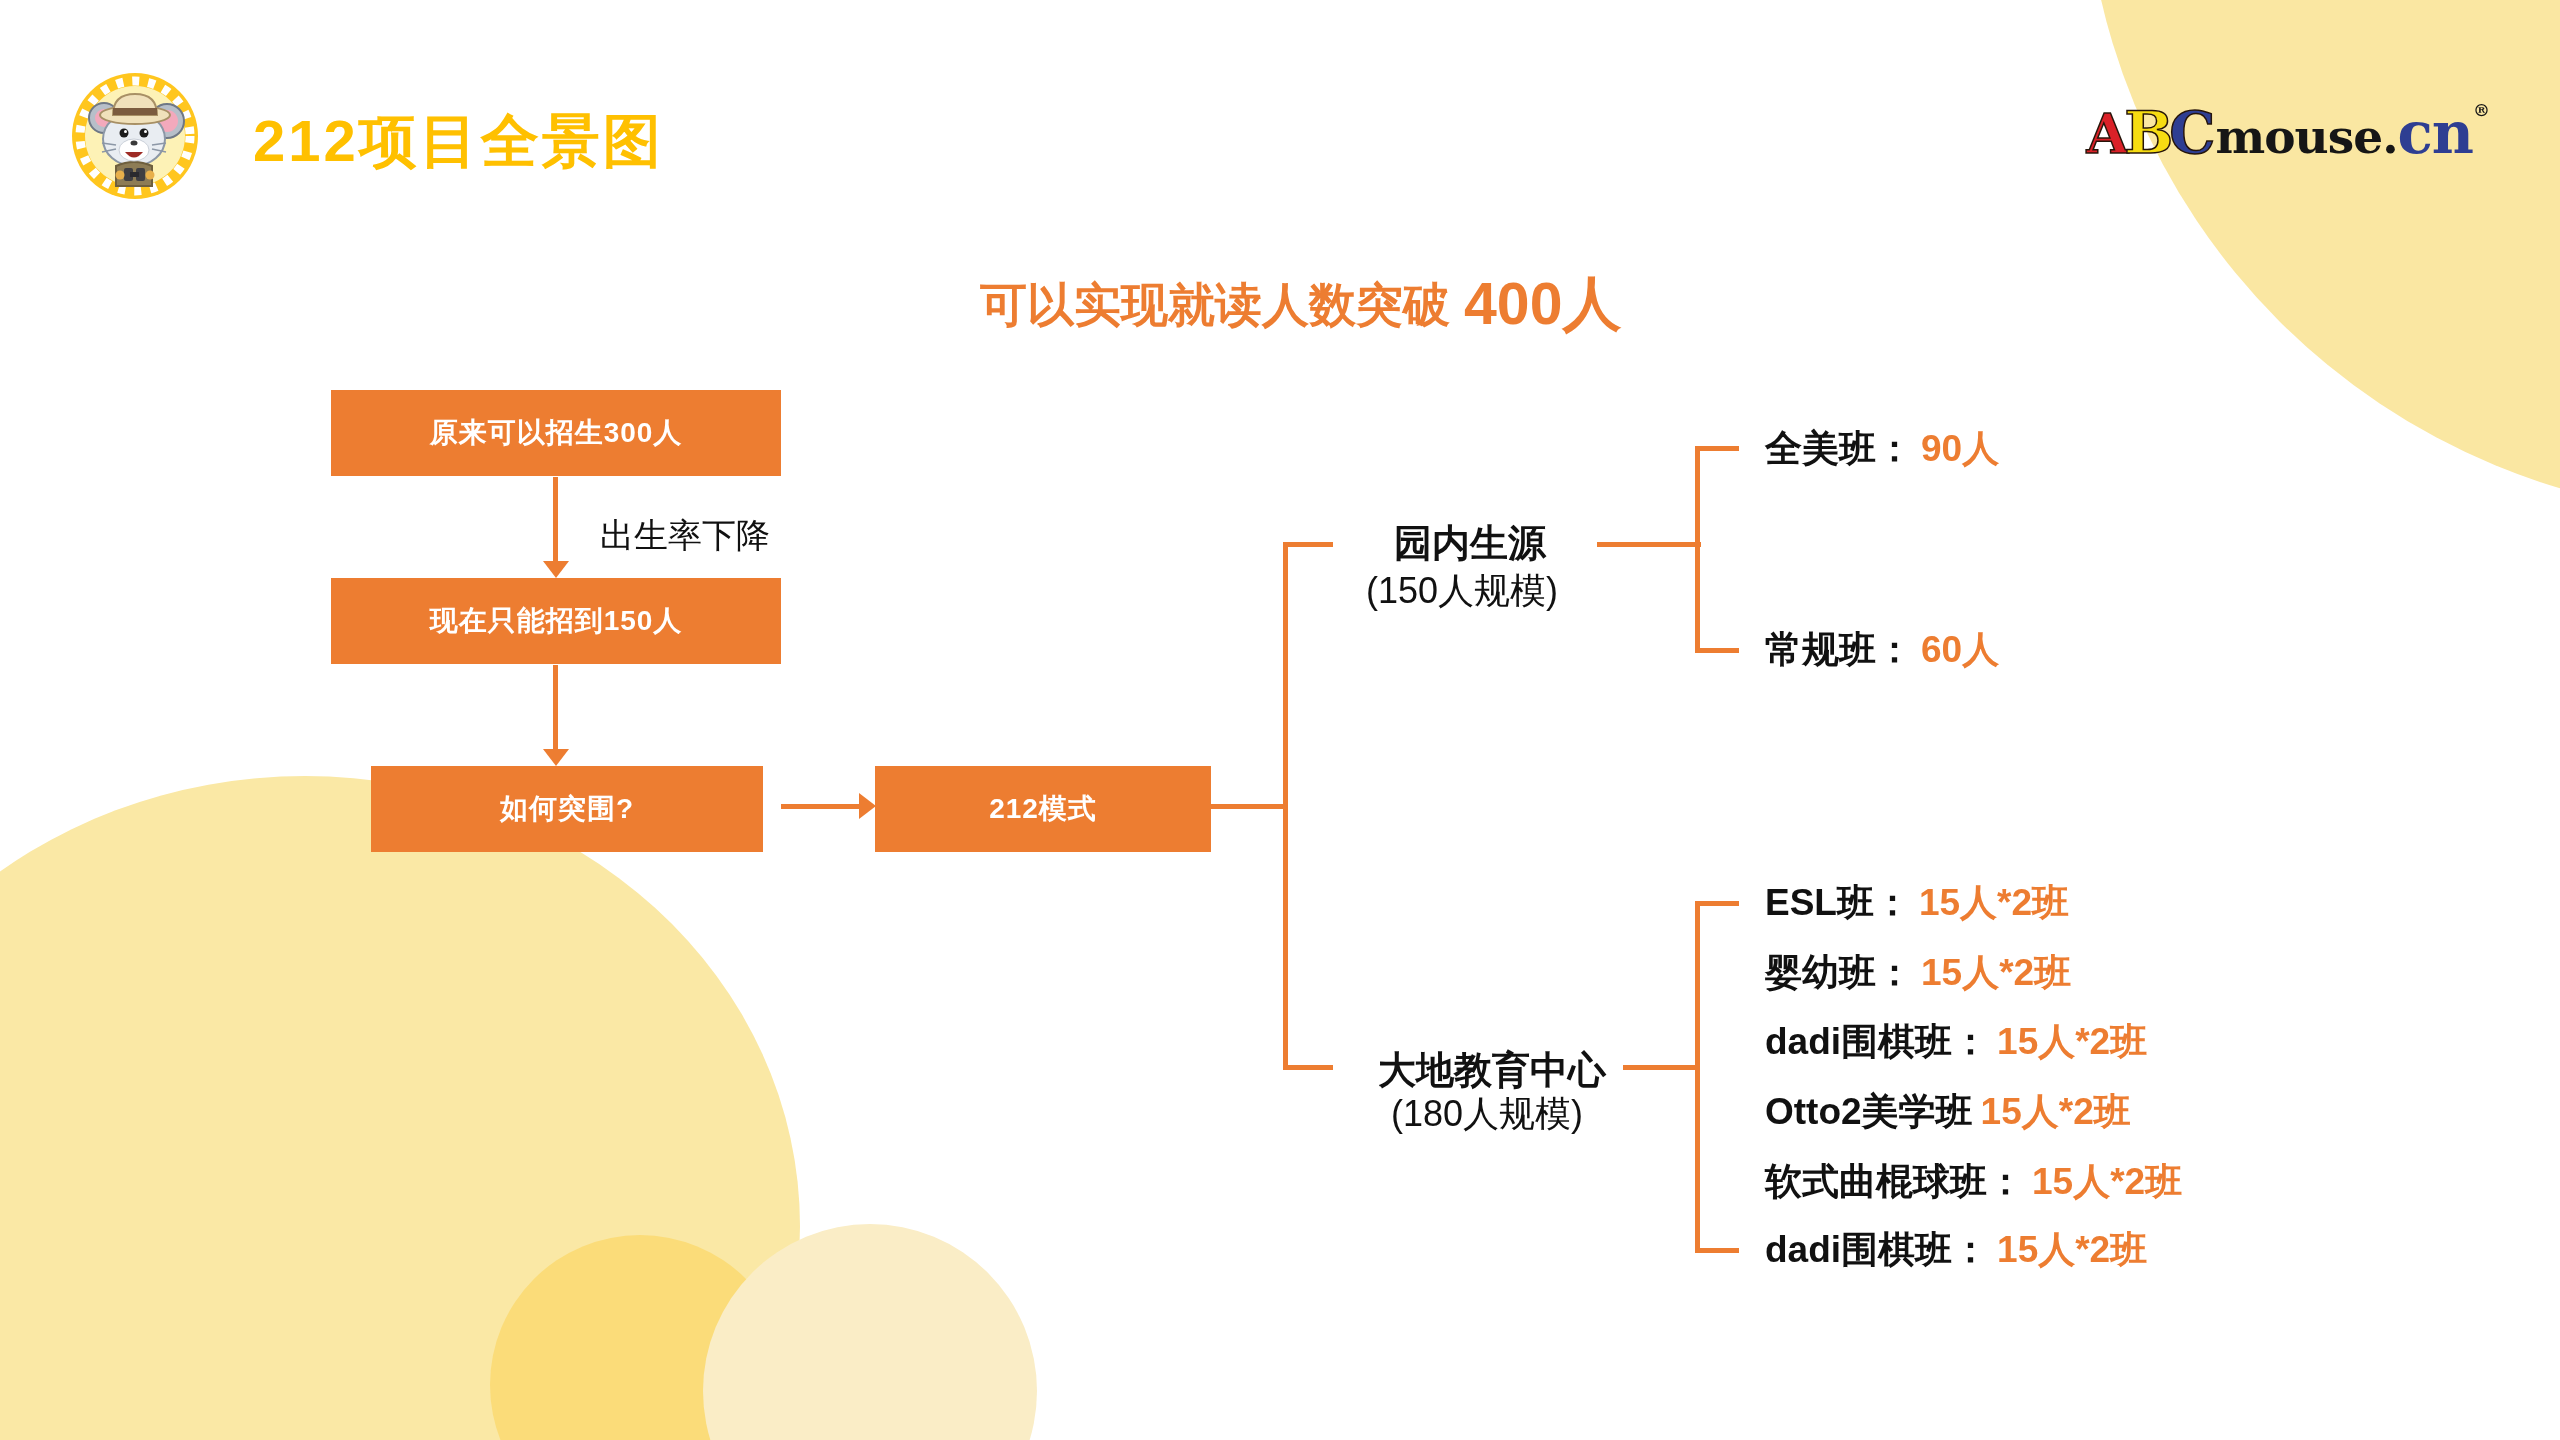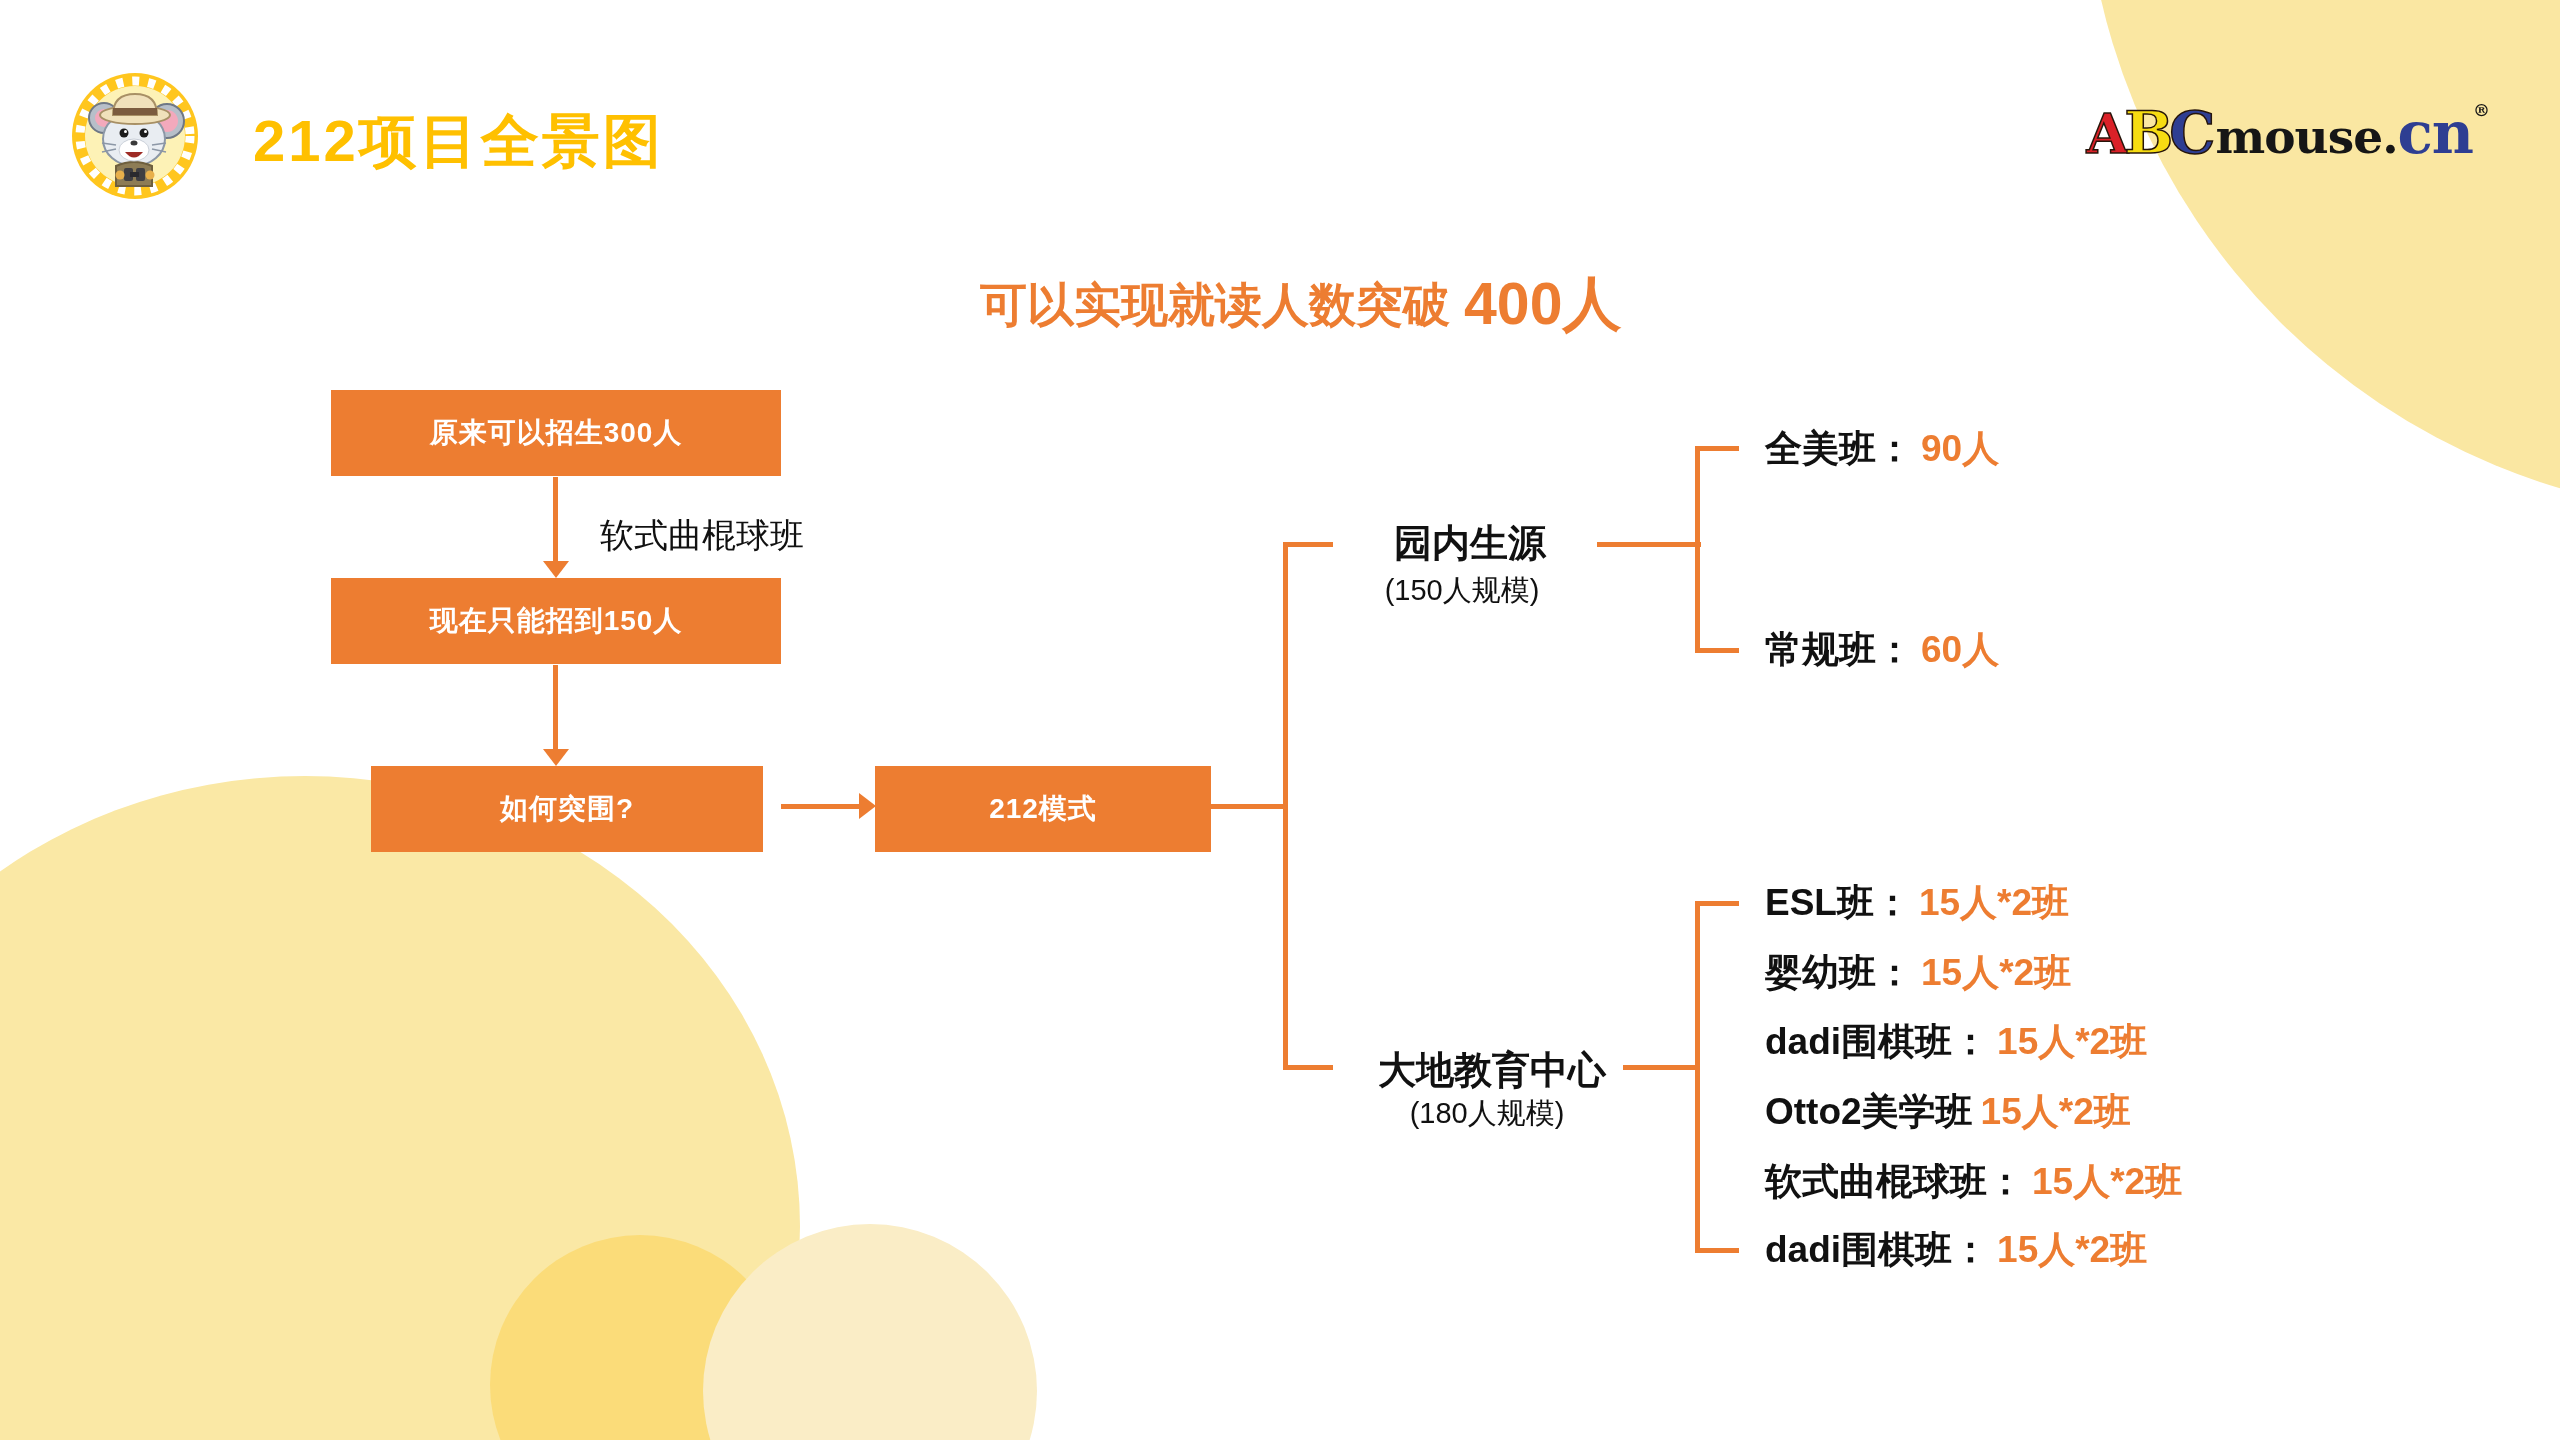--- a/index.html
+++ b/index.html
@@ -52,21 +52,21 @@
   .arrowhead-down{position:absolute;width:0;height:0;border-left:13px solid transparent;
     border-right:13px solid transparent;border-top:17px solid #ED7D31;z-index:9;}
   .arrowhead-right{position:absolute;width:0;height:0;border-top:13px solid transparent;
     border-bottom:13px solid transparent;border-left:17px solid #ED7D31;z-index:9;}
   #arrow1-label{
     position:absolute;left:600px;top:536px;transform:translateY(-50%);
     font-size:34px;color:#111111;z-index:10;white-space:nowrap;
   }
   
   .branch-name{position:absolute;transform:translate(-50%,-50%);font-size:38px;font-weight:800;color:#111111;z-index:10;white-space:nowrap;}
-  .branch-scale{position:absolute;transform:translate(-50%,-50%);font-size:29px;font-weight:400;color:#111111;z-index:10;white-space:nowrap;}
+  .branch-scale{position:absolute;transform:translate(-50%,-50%);font-size:36px;font-weight:400;color:#111111;z-index:10;white-space:nowrap;}
   #b1-name{left:1470px;top:543px;}
   #b1-scale{left:1462px;top:591px;}
   #b2-name{left:1492px;top:1070px;}
   #b2-scale{left:1487px;top:1114px;}
   
   .leaf-row{position:absolute;left:1765px;transform:translateY(-50%);white-space:nowrap;
     font-size:37px;font-weight:700;z-index:10;}
   .leaf-label{color:#111111;}
   .leaf-value{color:#ED7D31;margin-left:8px;}
   #row-qm{top:449px;} #row-cg{top:650px;}
@@ -130,21 +130,21 @@
     <span class="sub-highlight">400人</span>
   </div>
 
   <div id="box1" class="flow-box">原来可以招生300人</div>
   <div id="box2" class="flow-box">现在只能招到150人</div>
   <div id="box3" class="flow-box">如何突围?</div>
   <div id="box4" class="flow-box">212模式</div>
 
   <div class="oline" style="left:553px;top:477px;width:5px;height:86px;"></div>
   <div class="arrowhead-down" style="left:543px;top:561px;"></div>
-  <div id="arrow1-label">软式曲棍球班</div>
+  <div id="arrow1-label">出生率下降</div>
 
   <div class="oline" style="left:553px;top:665px;width:5px;height:85px;"></div>
   <div class="arrowhead-down" style="left:543px;top:749px;"></div>
 
   <div class="oline" style="left:781px;top:804px;width:80px;height:5px;"></div>
   <div class="arrowhead-right" style="left:859px;top:793px;"></div>
 
   <div class="oline" style="left:1211px;top:804px;width:76px;height:5px;"></div>
   <div class="oline" style="left:1283px;top:542px;width:5px;height:528px;"></div>
   <div class="oline" style="left:1283px;top:542px;width:50px;height:5px;"></div>

